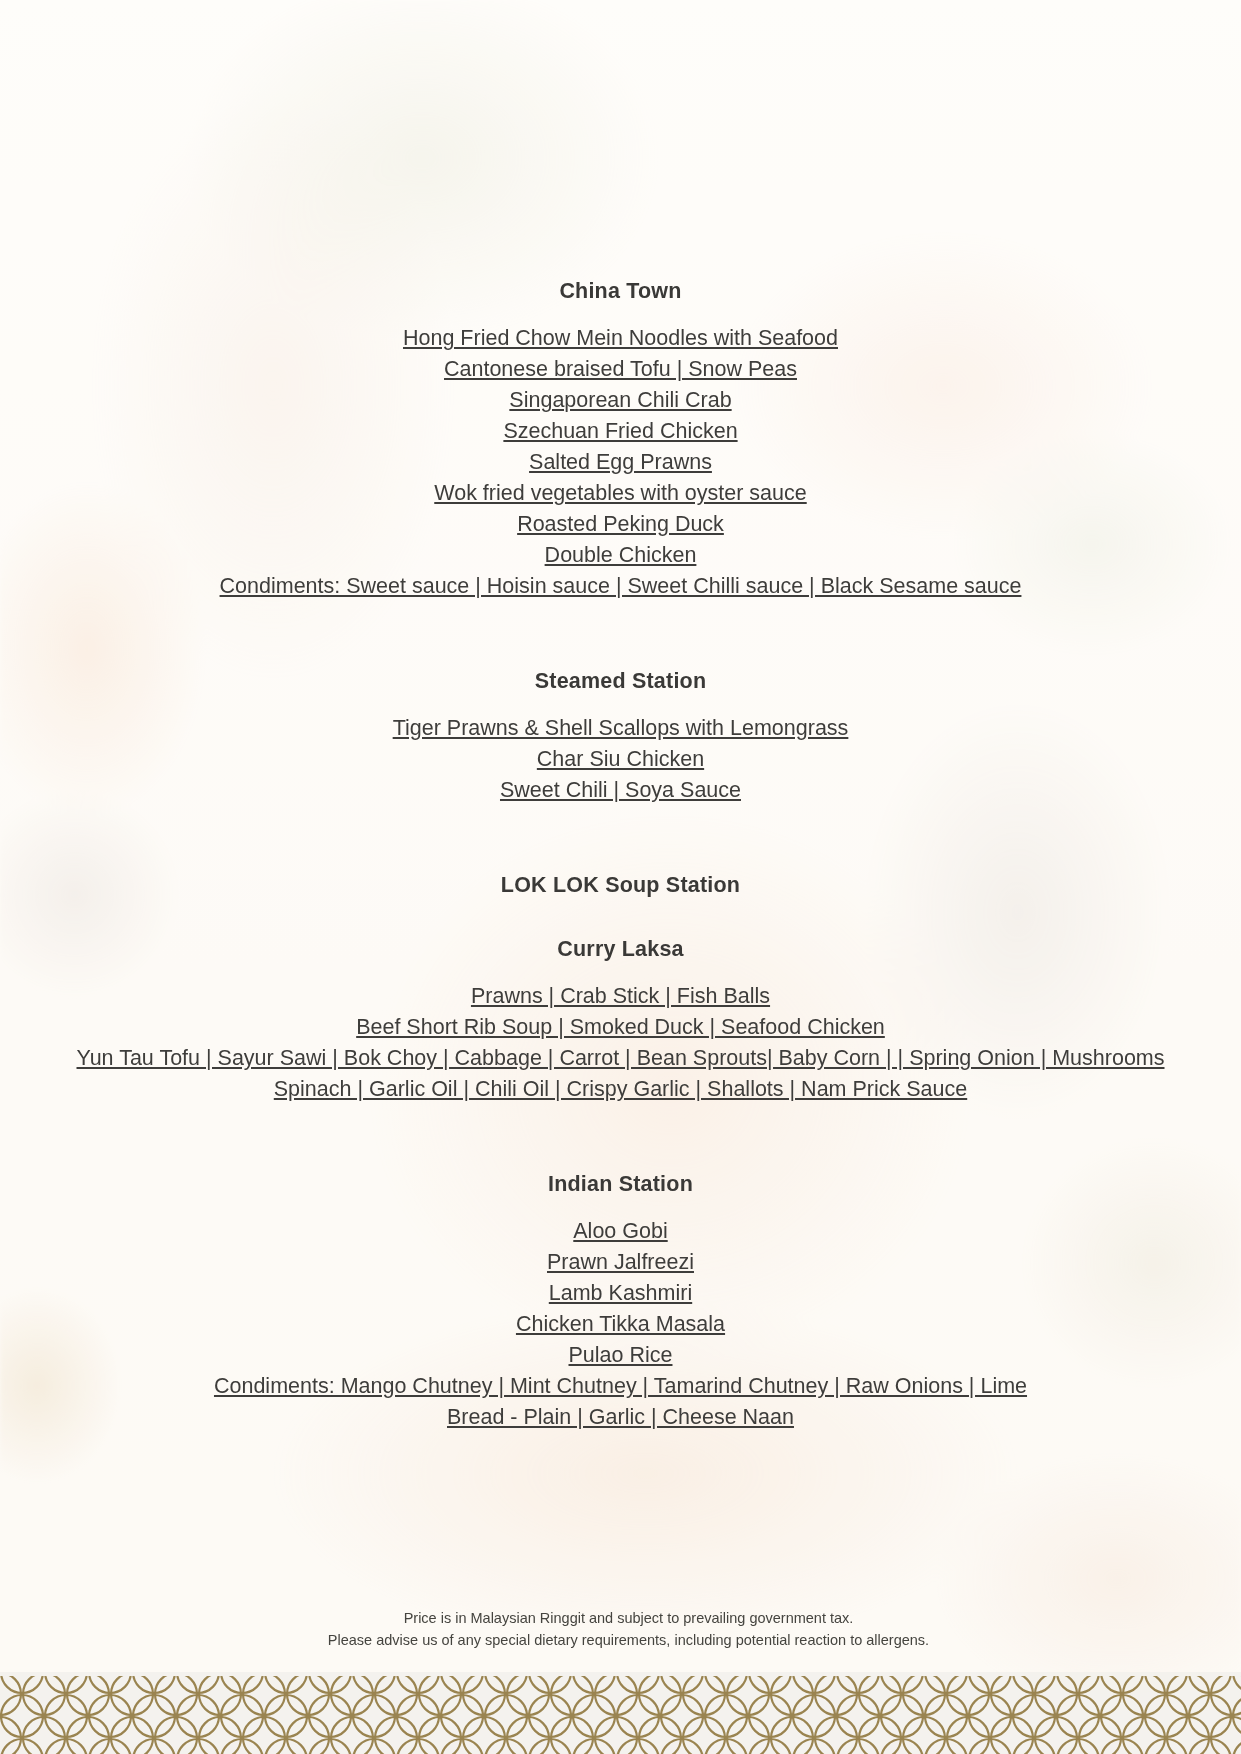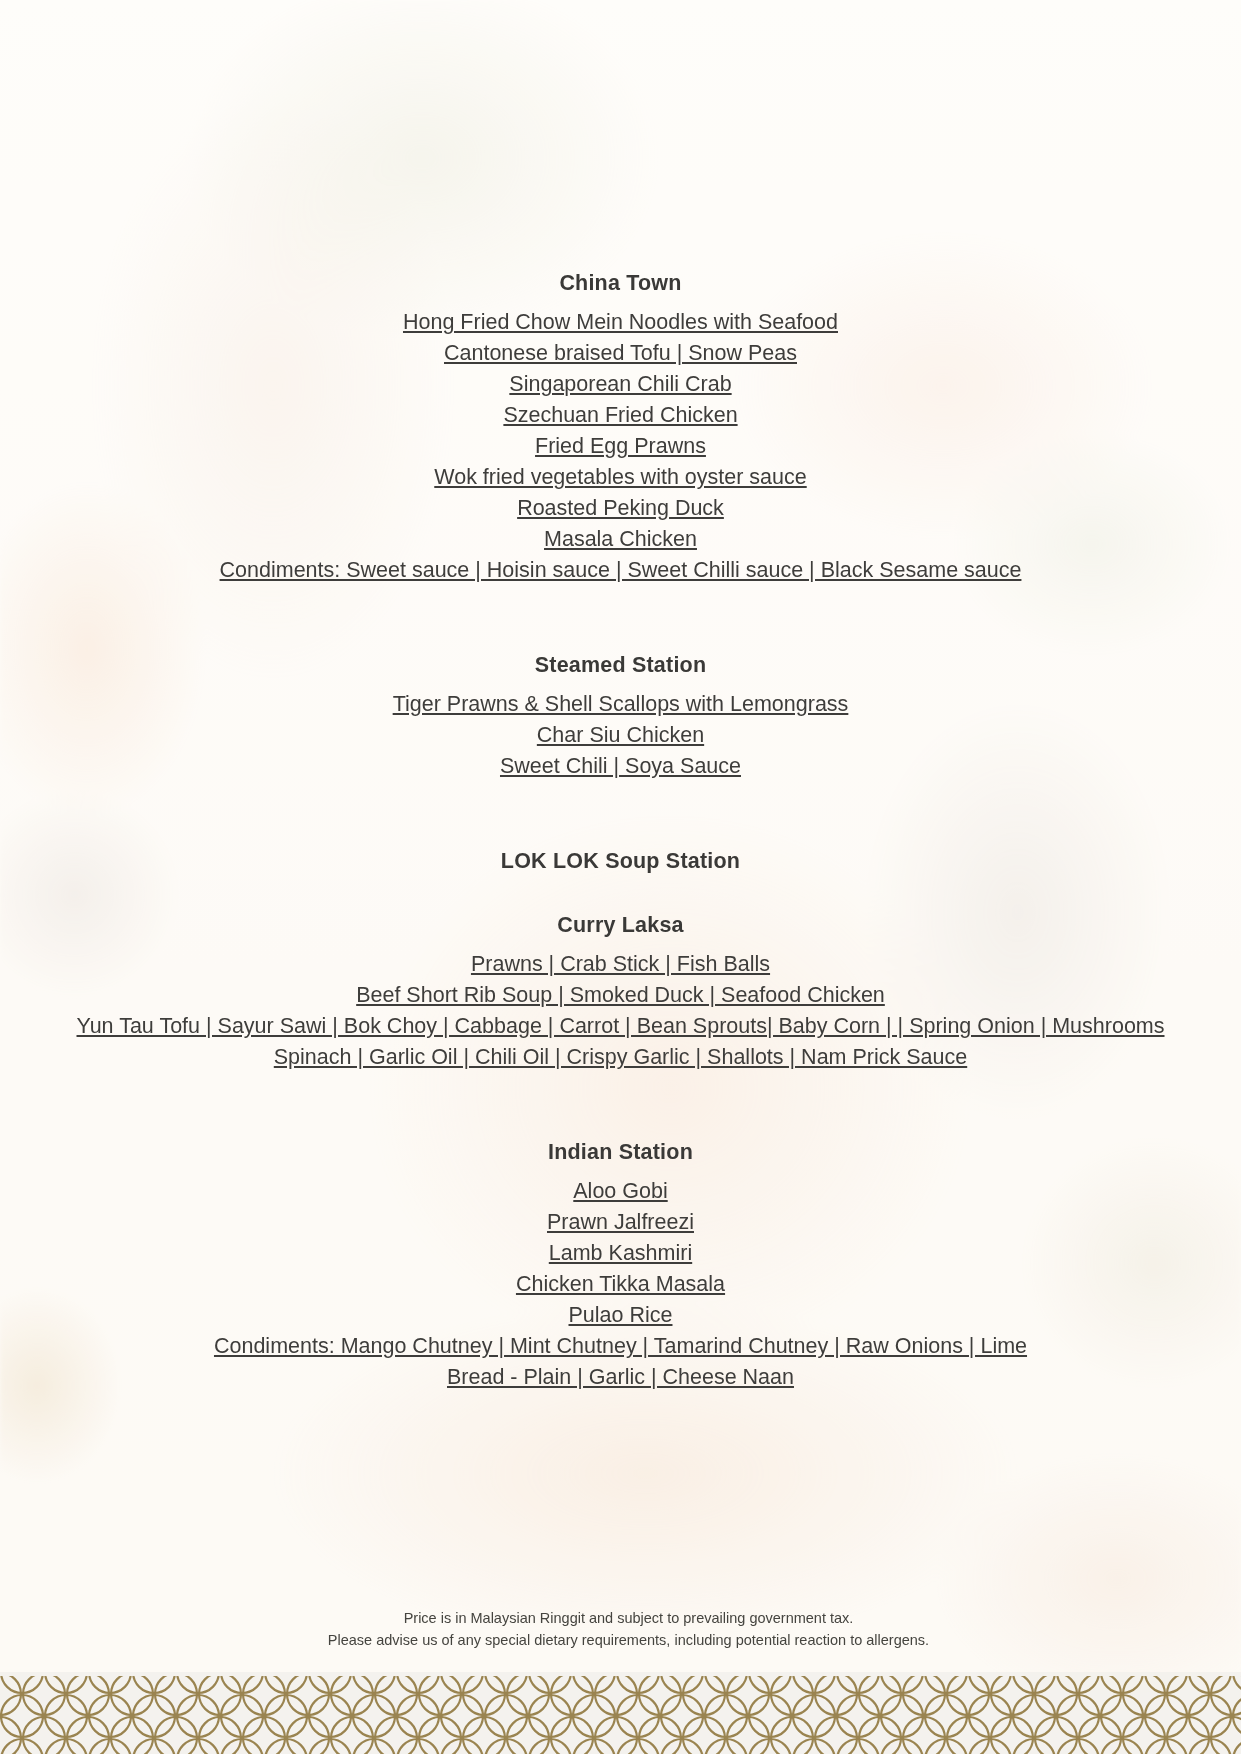--- a/index.html
+++ b/index.html
@@ -31,21 +31,21 @@
       radial-gradient(260px 180px at 90% 90%, rgba(214,160,116,0.22), rgba(214,160,116,0) 70%);
     filter:blur(2px);
   }
   .photo-wash{position:absolute;inset:0;background:rgba(255,253,250,0.55);pointer-events:none;}
 
   .menu{
     position:absolute;top:260px;left:0;width:1241px;
     text-align:center;color:#3e3d3b;
     font-size:21.5px;line-height:31px;
   }
-  .menu h2{font-size:21.5px;font-weight:700;margin:8px;color:#3a3937;letter-spacing:0.2px;}
+  .menu h2{font-size:21.5px;font-weight:700;margin:16px;color:#3a3937;letter-spacing:0.2px;}
   .menu p{margin:0;white-space:nowrap;text-decoration:underline;}
   .sec{margin:0 0 64px 0;}
   .sec.tight{margin-bottom:33px;}
   .sec:last-child{margin-bottom:0;}
 
   .footer-note{
     position:absolute;top:1607px;left:0;width:1241px;
     text-align:center;color:#45443f;
     font-size:14.5px;line-height:22px;padding-left:8px;
   }
@@ -65,24 +65,24 @@
   <div class="photo-wash"></div>
 
   <main class="menu">
 
     <section class="sec">
       <h2>China Town</h2>
       <p>Hong Fried Chow Mein Noodles with Seafood</p>
       <p>Cantonese braised Tofu | Snow Peas</p>
       <p>Singaporean Chili Crab</p>
       <p>Szechuan Fried Chicken</p>
-      <p>Fried Egg Prawns</p>
+      <p>Salted Egg Prawns</p>
       <p>Wok fried vegetables with oyster sauce</p>
       <p>Roasted Peking Duck</p>
-      <p>Masala Chicken</p>
+      <p>Double Chicken</p>
       <p>Condiments: Sweet sauce | Hoisin sauce | Sweet Chilli sauce | Black Sesame sauce</p>
     </section>
 
     <section class="sec">
       <h2>Steamed Station</h2>
       <p>Tiger Prawns &amp; Shell Scallops with Lemongrass</p>
       <p>Char Siu Chicken</p>
       <p>Sweet Chili | Soya Sauce</p>
     </section>
 

